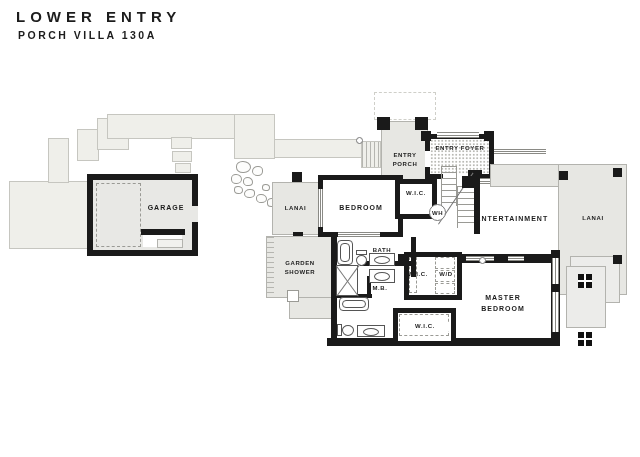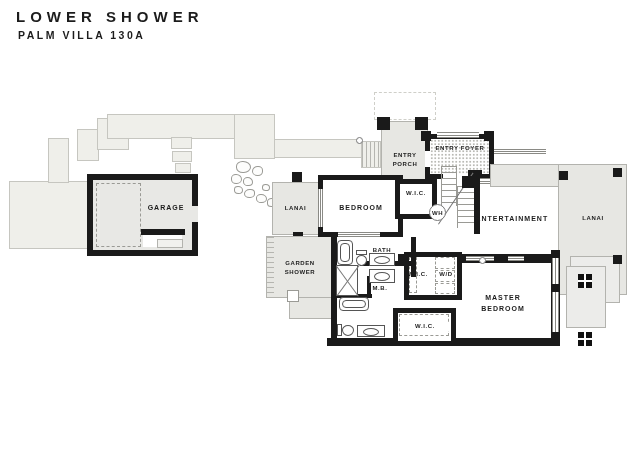--- a/index.html
+++ b/index.html
@@ -38,22 +38,22 @@
   .lbl{position:absolute;font-size:7px;font-weight:bold;letter-spacing:1px;line-height:1.5;
        color:#1c1c1c;text-align:center;}
   .sm{font-size:6px;letter-spacing:.6px;}
   .whlbl{display:flex;align-items:center;justify-content:center;font-size:6px;font-weight:bold;color:#1c1c1c;letter-spacing:.4px;}
 </style>
 </head>
 <body>
 
 <div class="canvas">
 
-  <div class="title" style="left:16px;top:8px;font-size:15px;letter-spacing:5px;">LOWER SHOWER</div>
-  <div class="title" style="left:18px;top:29px;font-size:10.5px;letter-spacing:2.5px;">PALM VILLA 130A</div>
+  <div class="title" style="left:16px;top:8px;font-size:15px;letter-spacing:5px;">LOWER ENTRY</div>
+  <div class="title" style="left:18px;top:29px;font-size:10.5px;letter-spacing:2.5px;">PORCH VILLA 130A</div>
 
   <div class="abs drv" style="left:9px;top:181px;width:83px;height:68px;"></div>
   <div class="abs drv" style="left:48px;top:138px;width:21px;height:45px;"></div>
   <div class="abs drv" style="left:77px;top:129px;width:22px;height:32px;"></div>
   <div class="abs drv" style="left:97px;top:118px;width:32px;height:32px;"></div>
   <div class="abs drv" style="left:107px;top:114px;width:129px;height:25px;"></div>
   <div class="abs drv" style="left:234px;top:114px;width:41px;height:45px;"></div>
   <div class="abs drv" style="left:274px;top:139px;width:88px;height:19px;"></div>
 
   <div class="abs drv" style="left:171px;top:137px;width:21px;height:12px;"></div>

